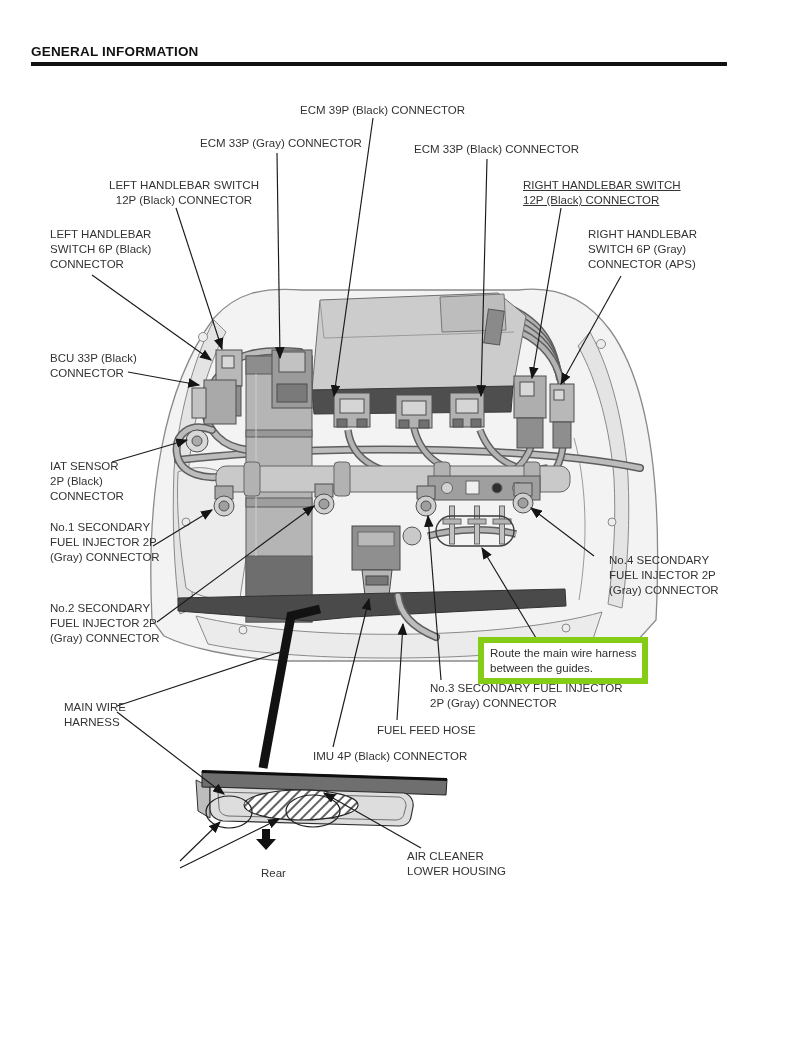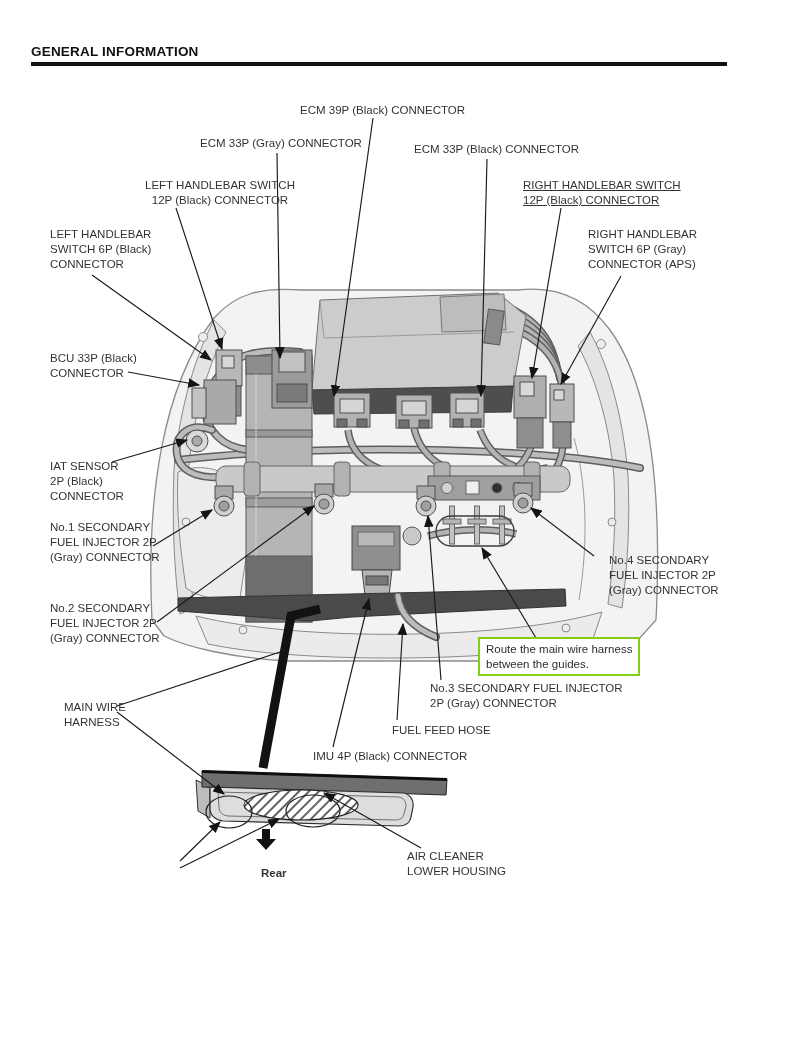--- a/index.html
+++ b/index.html
@@ -4,21 +4,21 @@
 <style>
   html,body{margin:0;padding:0;background:#ffffff;}
   .page{position:relative;width:805px;height:882px;background:#fff;overflow:hidden;
         font-family:"Liberation Sans","DejaVu Sans",sans-serif;}
   .abs{position:absolute;}
   .title{font-size:13.5px;font-weight:bold;color:#111;letter-spacing:.2px;}
   .rule{background:#111;}
   .lbl{font-size:11.5px;line-height:15px;color:#333;white-space:pre-line;padding-left:12px;}
   .ctr{text-align:center;}
   .note{font-size:11.5px;line-height:14.5px;color:#2e2e2e;white-space:pre-line;
-        border:2px solid #84cc16;background:#fff;padding:3px 6px;}
+        border:6px solid #84cc16;background:#fff;padding:3px 6px;}
   .pagenum{font-size:21px;font-weight:bold;color:#15803d;}
   svg{position:absolute;left:0;top:0;}
 </style>
 </head>
 <body>
 
 <div class="page">
 
   <div class="abs title" style="left:31px;top:44px;">GENERAL INFORMATION</div>
   <div class="abs rule" style="left:31px;top:62px;width:696px;height:4px;"></div>
@@ -230,21 +230,21 @@
       <line x1="117" y1="712" x2="224" y2="794" marker-end="url(#ah)"></line>
       <line x1="180" y1="861" x2="220" y2="822" marker-end="url(#ah)"></line>
       <line x1="180" y1="868" x2="279" y2="819" marker-end="url(#ah)"></line>
       <line x1="421" y1="848" x2="324" y2="793" marker-end="url(#ah)"></line>
     </g>
   </svg>
 
   <div class="abs lbl" style="left:288px;top:103px;">ECM 39P (Black) CONNECTOR</div>
   <div class="abs lbl" style="left:188px;top:136px;">ECM 33P (Gray) CONNECTOR</div>
   <div class="abs lbl" style="left:402px;top:142px;">ECM 33P (Black) CONNECTOR</div>
-  <div class="abs lbl ctr" style="left:97px;top:178px;margin-left:36px;">LEFT HANDLEBAR SWITCH
+  <div class="abs lbl ctr" style="left:97px;top:178px;">LEFT HANDLEBAR SWITCH
 12P (Black) CONNECTOR</div>
   <div class="abs lbl" style="left:511px;top:178px;text-decoration:underline;">RIGHT HANDLEBAR SWITCH
 12P (Black) CONNECTOR</div>
   <div class="abs lbl" style="left:38px;top:227px;">LEFT HANDLEBAR
 SWITCH 6P (Black)
 CONNECTOR</div>
   <div class="abs lbl" style="left:576px;top:227px;">RIGHT HANDLEBAR
 SWITCH 6P (Gray)
 CONNECTOR (APS)</div>
   <div class="abs lbl" style="left:38px;top:351px;">BCU 33P (Black)
@@ -256,25 +256,25 @@
 FUEL INJECTOR 2P
 (Gray) CONNECTOR</div>
   <div class="abs lbl" style="left:38px;top:601px;">No.2 SECONDARY
 FUEL INJECTOR 2P
 (Gray) CONNECTOR</div>
   <div class="abs lbl" style="left:597px;top:553px;">No.4 SECONDARY
 FUEL INJECTOR 2P
 (Gray) CONNECTOR</div>
   <div class="abs lbl" style="left:418px;top:681px;">No.3 SECONDARY FUEL INJECTOR
 2P (Gray) CONNECTOR</div>
-  <div class="abs lbl" style="left:380px;top:723px;">FUEL FEED HOSE</div>
+  <div class="abs lbl" style="left:365px;top:723px;">FUEL FEED HOSE</div>
   <div class="abs lbl" style="left:301px;top:749px;">IMU 4P (Black) CONNECTOR</div>
   <div class="abs lbl" style="left:52px;top:700px;">MAIN WIRE
 HARNESS</div>
-  <div class="abs lbl" style="left:249px;top:866px;font-weight:bold;">Rear</div>
+  <div class="abs lbl" style="left:249px;top:866px;">Rear</div>
   <div class="abs lbl" style="left:395px;top:849px;">AIR CLEANER
 LOWER HOUSING</div>
 
   <div class="abs note" style="left:478px;top:637px;">Route the main wire harness
 between the guides.</div>
 
   <div class="abs rule" style="left:31px;top:995px;width:696px;height:4px;"></div>
   <div class="abs pagenum" style="left:29px;top:1003px;">1-32</div>
 
 </div>

